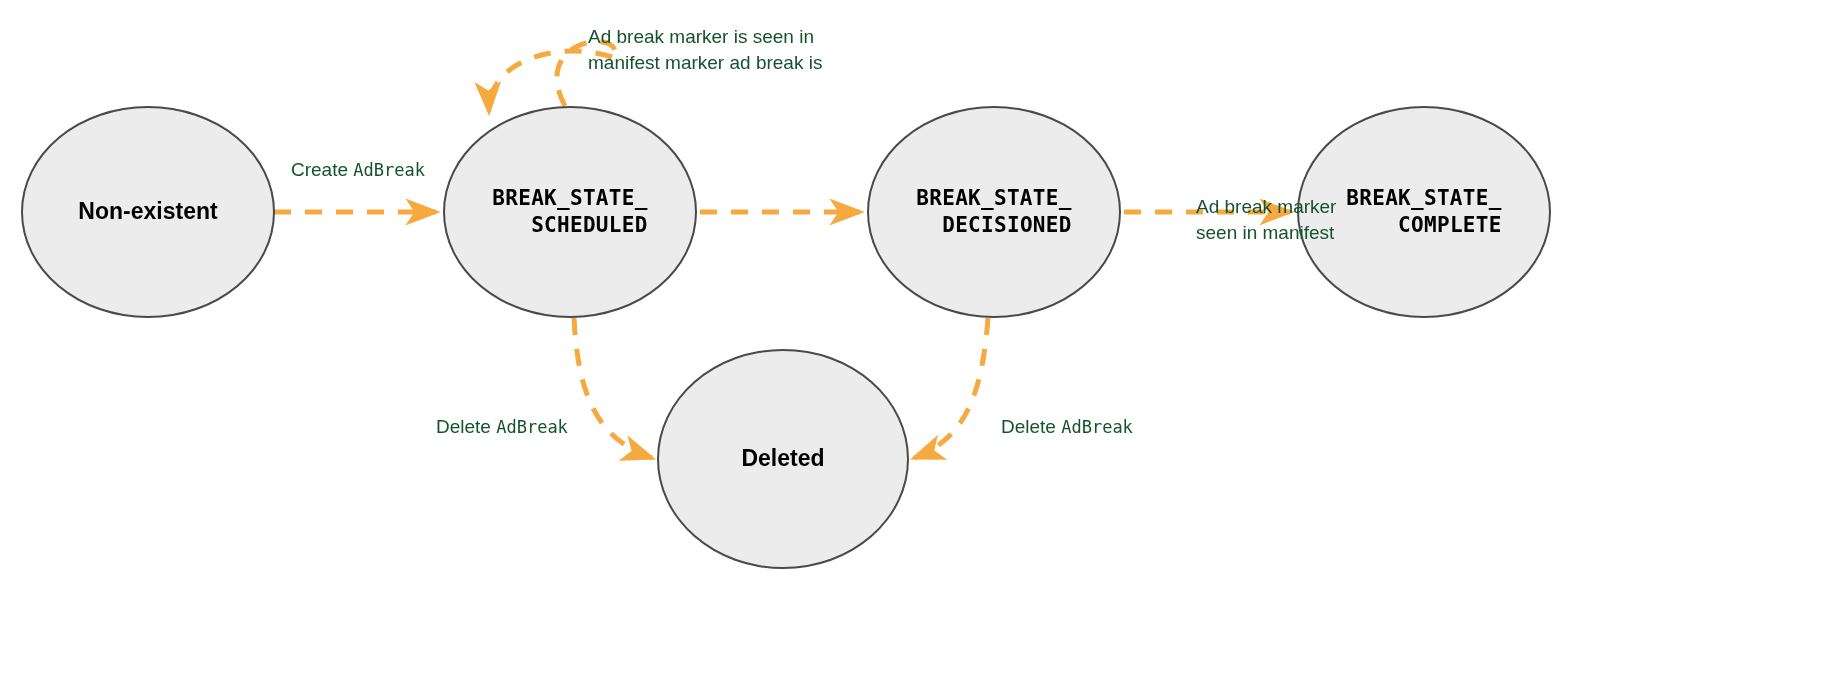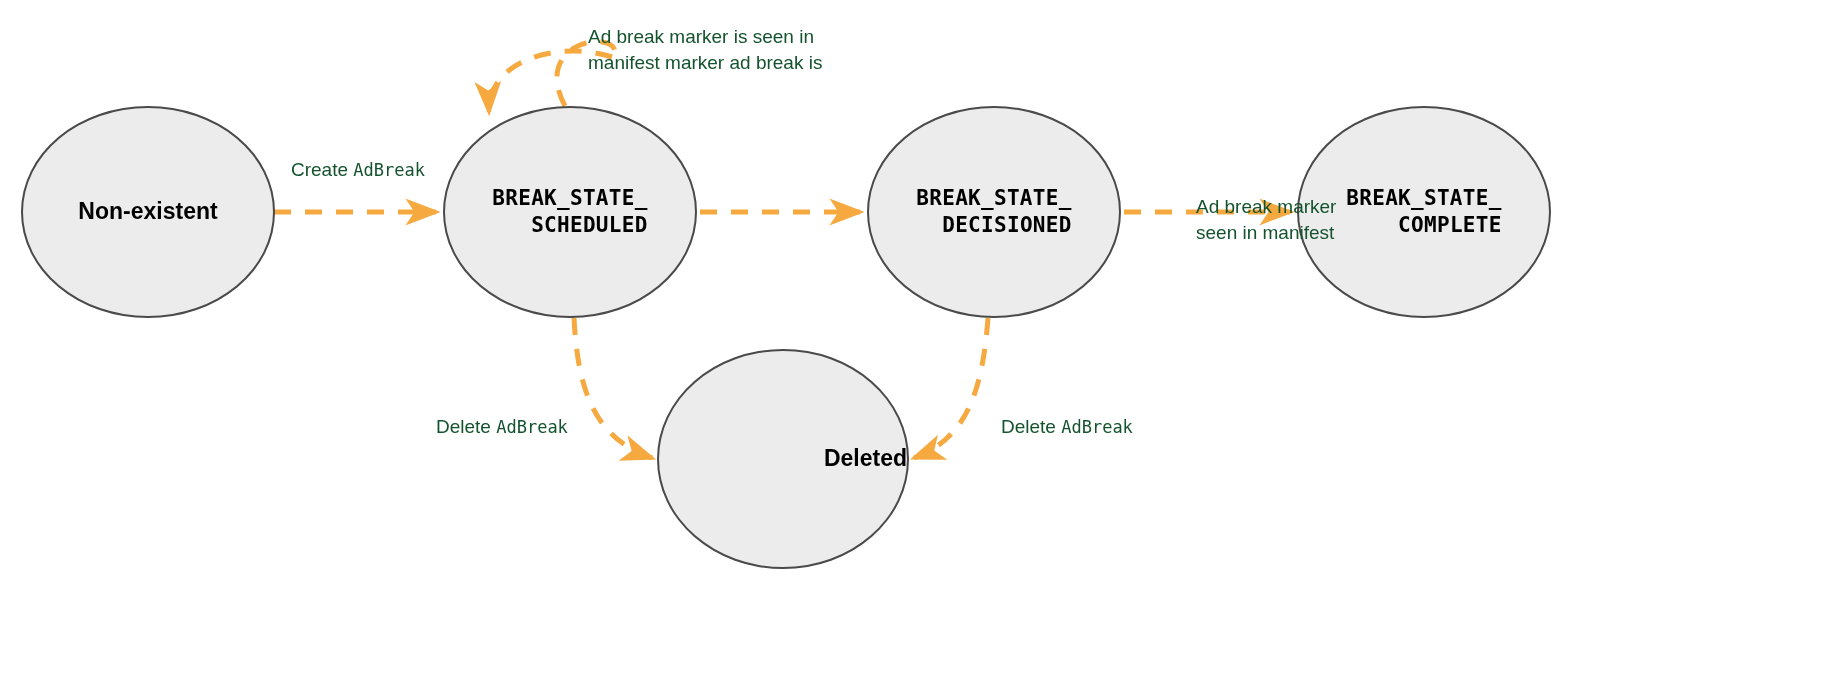--- a/index.html
+++ b/index.html
@@ -107,21 +107,21 @@
   <div class="node" style="left:867px; top:106px; width:254px; height:212px;">
     <span class="node-label mono">BREAK_STATE_
 DECISIONED</span>
   </div>
 
   <div class="node" style="left:1297px; top:106px; width:254px; height:212px;">
     <span class="node-label mono">BREAK_STATE_
 COMPLETE</span>
   </div>
 
-  <div class="node" style="left:657px; top:349px; width:252px; height:220px;justify-content:flex-end;">
+  <div class="node" style="left:657px; top:349px; width:252px; height:220px;">
     <span class="node-label sans">Deleted</span>
   </div>
 
   <div class="edge-label ta-left" style="left:291px; top:157px;">
       <span class="ln"><span>Create </span><span class="mono">AdBreak</span></span>
     </div>
 
   <div class="edge-label ta-left" style="left:588px; top:24px;">
       <span class="ln"><span>Ad break marker is seen in</span></span>
       <span class="ln"><span>manifest marker ad break is</span></span>

